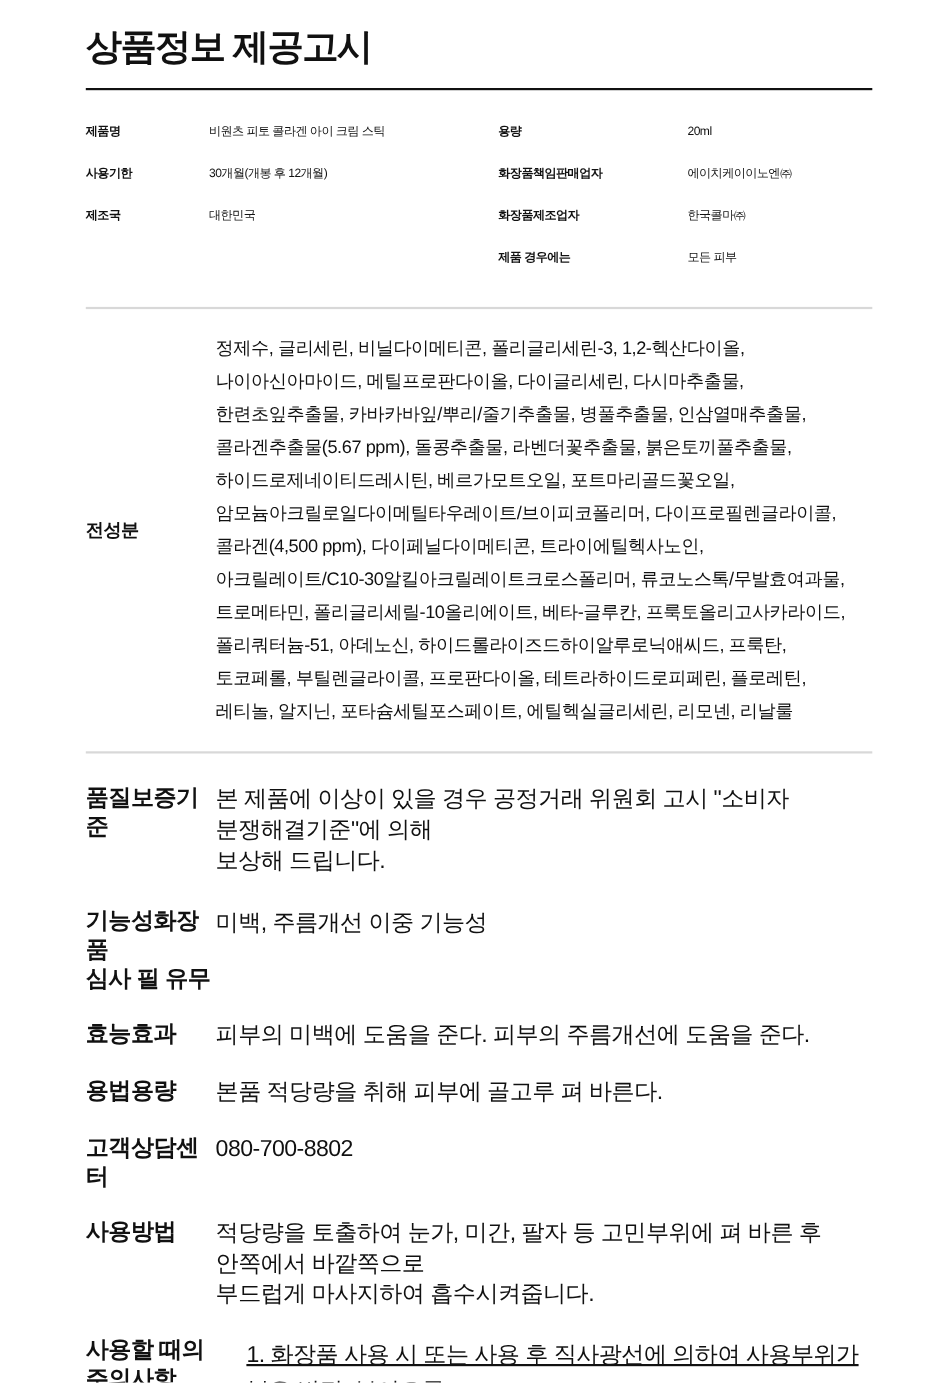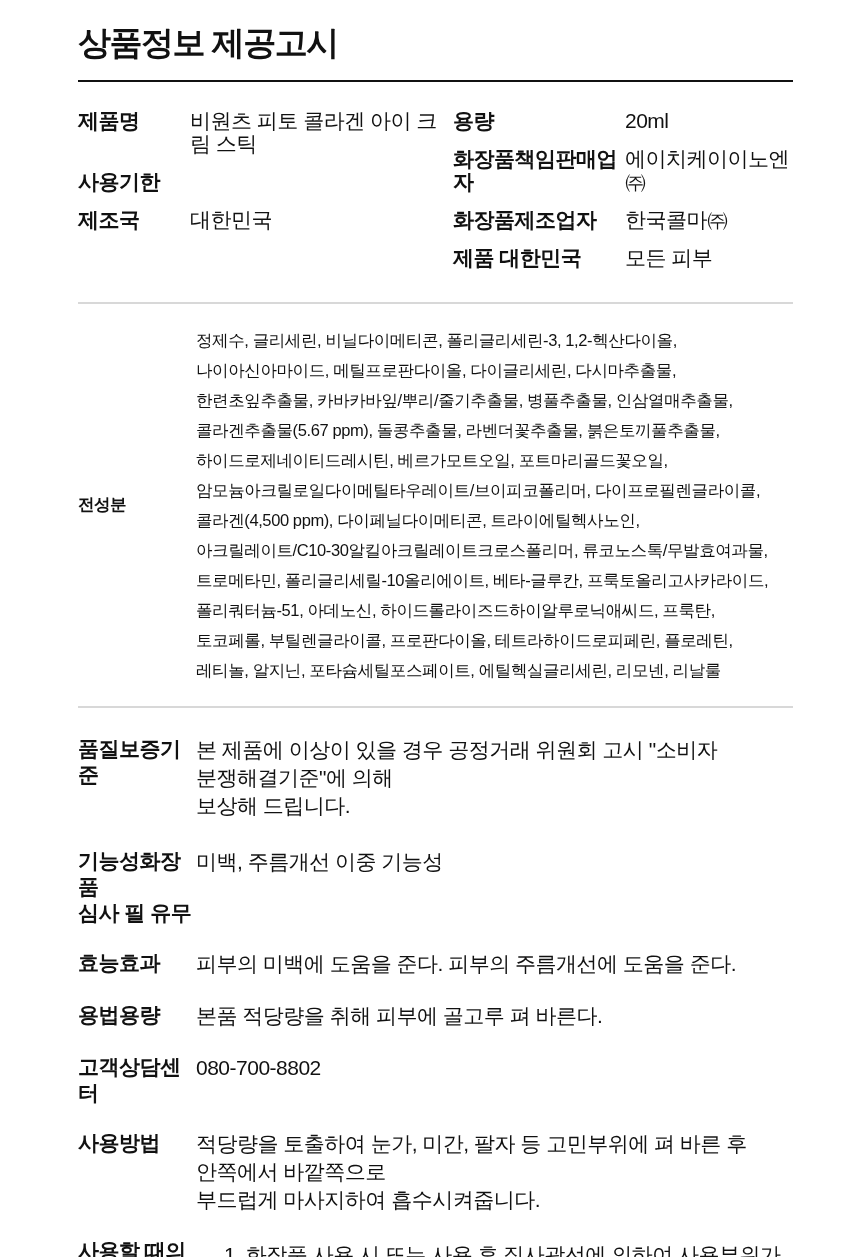--- a/index.html
+++ b/index.html
@@ -34,21 +34,21 @@
   
   .spec-grid {
     display: grid;
     grid-template-columns: 375px 1fr;
     align-items: start;
   }
   .spec-col { display: block; }
   .spec-row {
     display: grid;
     margin-bottom: 15px;
-    font-size: 21px;
+    font-size: 11px;
     line-height: 23px;
     letter-spacing: -0.5px;
   }
   .spec-col.left  .spec-row { grid-template-columns: 112px 1fr; }
   .spec-col.right .spec-row { grid-template-columns: 172px 1fr; }
   .spec-label { font-weight: 700; }
   .spec-value { font-weight: 400; }
   
   .divider {
     height: 2px;
@@ -108,41 +108,42 @@
   <div class="title-rule"></div>
 
   <div class="spec-grid">
     <div class="spec-col left">
       <div class="spec-row">
         <div class="spec-label">제품명</div>
         <div class="spec-value">비원츠 피토 콜라겐 아이 크림 스틱</div>
       </div>
       <div class="spec-row">
         <div class="spec-label">사용기한</div>
+        <div class="spec-value">30개월(개봉 후 12개월)</div>
       </div>
       <div class="spec-row">
         <div class="spec-label">제조국</div>
         <div class="spec-value">대한민국</div>
       </div>
     </div>
     <div class="spec-col right">
       <div class="spec-row">
         <div class="spec-label">용량</div>
         <div class="spec-value">20ml</div>
       </div>
       <div class="spec-row">
         <div class="spec-label">화장품책임판매업자</div>
         <div class="spec-value">에이치케이이노엔㈜</div>
       </div>
       <div class="spec-row">
         <div class="spec-label">화장품제조업자</div>
         <div class="spec-value">한국콜마㈜</div>
       </div>
       <div class="spec-row">
-        <div class="spec-label">제품 대한민국</div>
+        <div class="spec-label">제품 경우에는</div>
         <div class="spec-value">모든 피부</div>
       </div>
     </div>
   </div>
 
   <div class="divider d1"></div>
 
   <div class="ingredients">
     <div class="ingredients-label">전성분</div>
     <div class="ingredients-text">정제수, 글리세린, 비닐다이메티콘, 폴리글리세린-3, 1,2-헥산다이올,

